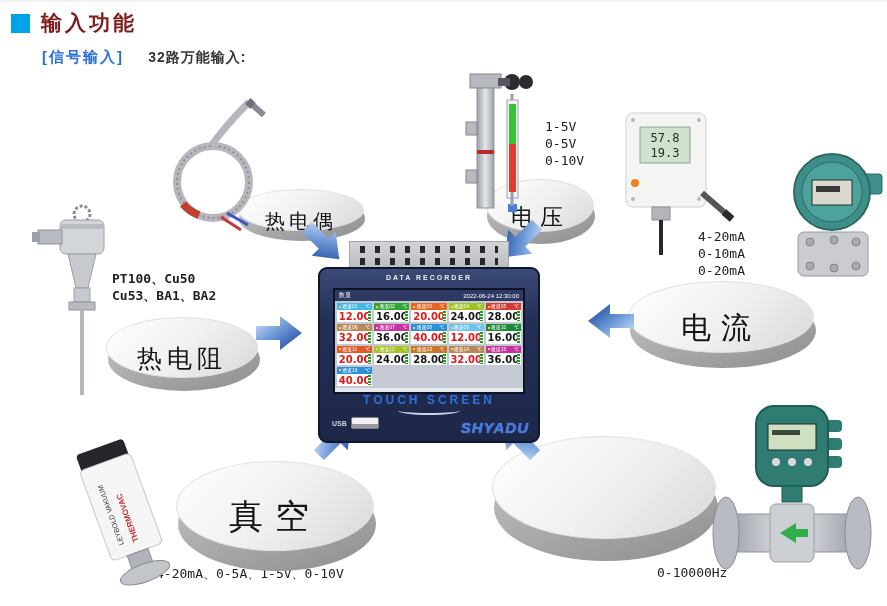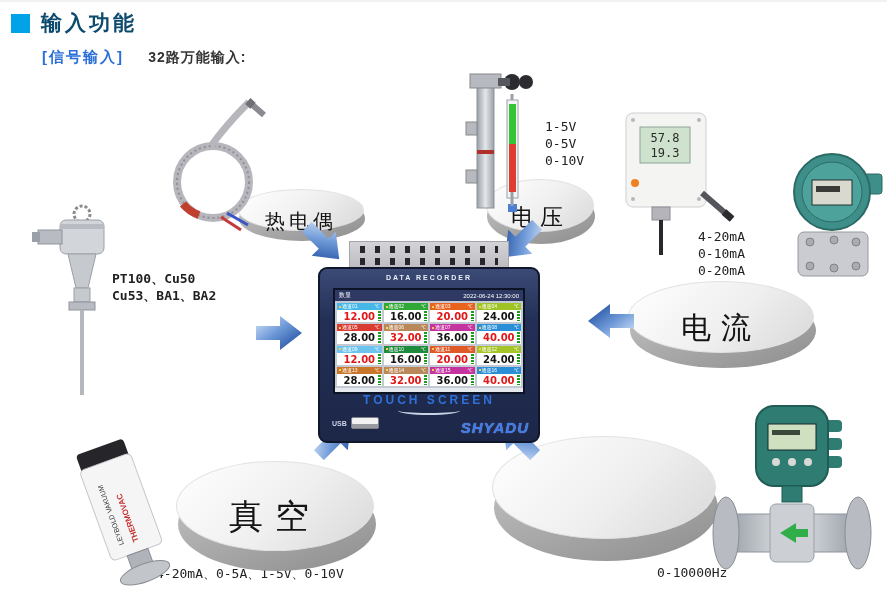--- a/index.html
+++ b/index.html
@@ -3,21 +3,21 @@
 <meta charset="utf-8">
 <style>
   html,body{margin:0;padding:0;background:#fff;}
   .canvas{position:relative;width:887px;height:606px;background:#ffffff;overflow:hidden;
           font-family:"Liberation Sans",sans-serif;}
   .topline{position:absolute;top:0;left:0;right:0;height:2px;background:#f2f2f2;}
 
   
   .hdr{position:absolute;left:11px;top:9px;display:flex;align-items:center;gap:11px;}
   .sq{width:19px;height:19px;background:#00a2e8;}
-  .title{font-size:21px;font-weight:bold;color:#0c4a6e;letter-spacing:3px;}
+  .title{font-size:21px;font-weight:bold;color:#7f1d1d;letter-spacing:3px;}
   .sub{position:absolute;left:42px;top:48px;font-size:15px;white-space:nowrap;}
   .bracket{color:#2a6fd8;font-weight:bold;letter-spacing:2px;}
   .subtext{color:#333;font-weight:bold;margin-left:20px;font-size:14px;letter-spacing:1px;}
 
   
   .spec{position:absolute;font-family:"DejaVu Sans Mono",monospace;font-size:13px;color:#222;
         line-height:17px;white-space:nowrap;}
 
   
   .disc{position:absolute;}
@@ -41,21 +41,21 @@
         background:repeating-linear-gradient(90deg,#26272d 0 5px,rgba(0,0,0,0) 5px 15px);}
   .vent::before{top:4px}.vent::after{bottom:4px}
   .panel{position:absolute;left:0;right:0;top:26px;bottom:0;border-radius:9px;
          background:linear-gradient(180deg,#3b4a76 0%,#232f55 30%,#1c2748 100%);
          border:2px solid #10172c;box-sizing:border-box;}
   .dr-label{text-align:center;color:#e9edf7;font-size:7px;font-weight:bold;letter-spacing:2px;margin-top:5px;}
   .screen{position:absolute;left:13px;right:13px;top:19px;height:106px;background:#e6e9ee;
           border:2px solid #0d1425;box-sizing:border-box;}
   .scr-hdr{height:11px;background:#2e3a63;color:#fff;font-size:6px;display:flex;
            justify-content:space-between;align-items:center;padding:0 4px;}
-  .grid{display:grid;grid-template-columns:repeat(4,1fr);grid-auto-rows:1fr;gap:2px;padding:2px;
+  .grid{display:grid;grid-template-columns:repeat(5,1fr);grid-auto-rows:1fr;gap:2px;padding:2px;
         background:#c4c9d3;height:calc(100% - 15px);box-sizing:border-box;}
   .cell{position:relative;background:#fff;overflow:hidden;}
   .chdr{display:flex;justify-content:space-between;align-items:center;height:7px;font-size:5px;
         color:#fff;padding:0 2px;line-height:7px;}
   .chdr .nm::before{content:"";display:inline-block;width:2px;height:2px;background:#ffd24a;margin-right:1px;vertical-align:middle;}
   .cval{font-size:10px;font-weight:bold;text-align:center;line-height:13px;
         font-family:"DejaVu Sans",sans-serif;letter-spacing:0;}
   .cbar{position:absolute;right:1px;top:8px;bottom:1px;width:3px;
         background:repeating-linear-gradient(180deg,#17a017 0 2px,#ffffff 2px 3px);}
   .touch{position:absolute;left:0;right:0;bottom:34px;text-align:center;color:#2f6fd8;
@@ -129,20 +129,25 @@
   <div class="disc" style="left:486px;top:179px;width:108px;height:58px;">
     <div class="rim"></div>
       <div class="face"></div>
     <span class="lbl" style="font-size:23px;letter-spacing:6px;">电压</span>
   </div>
   <div class="disc" style="left:628px;top:281px;width:186px;height:78px;">
     <div class="rim"></div>
       <div class="face"></div>
     <span class="lbl" style="font-size:30px;letter-spacing:10px;">电流</span>
   </div>
+  <div class="disc" style="left:106px;top:317px;width:152px;height:66px;">
+    <div class="rim"></div>
+      <div class="face"></div>
+    <span class="lbl" style="font-size:25px;letter-spacing:5px;">热电阻</span>
+  </div>
   <div class="disc" style="left:176px;top:461px;width:198px;height:98px;">
     <div class="rim"></div>
       <div class="face"></div>
     <span class="lbl" style="font-size:34px;letter-spacing:12px;">真空</span>
   </div>
   <div class="disc" style="left:492px;top:436px;width:224px;height:112px;">
     <div class="rim"></div>
       <div class="face"></div>
   </div>
 

